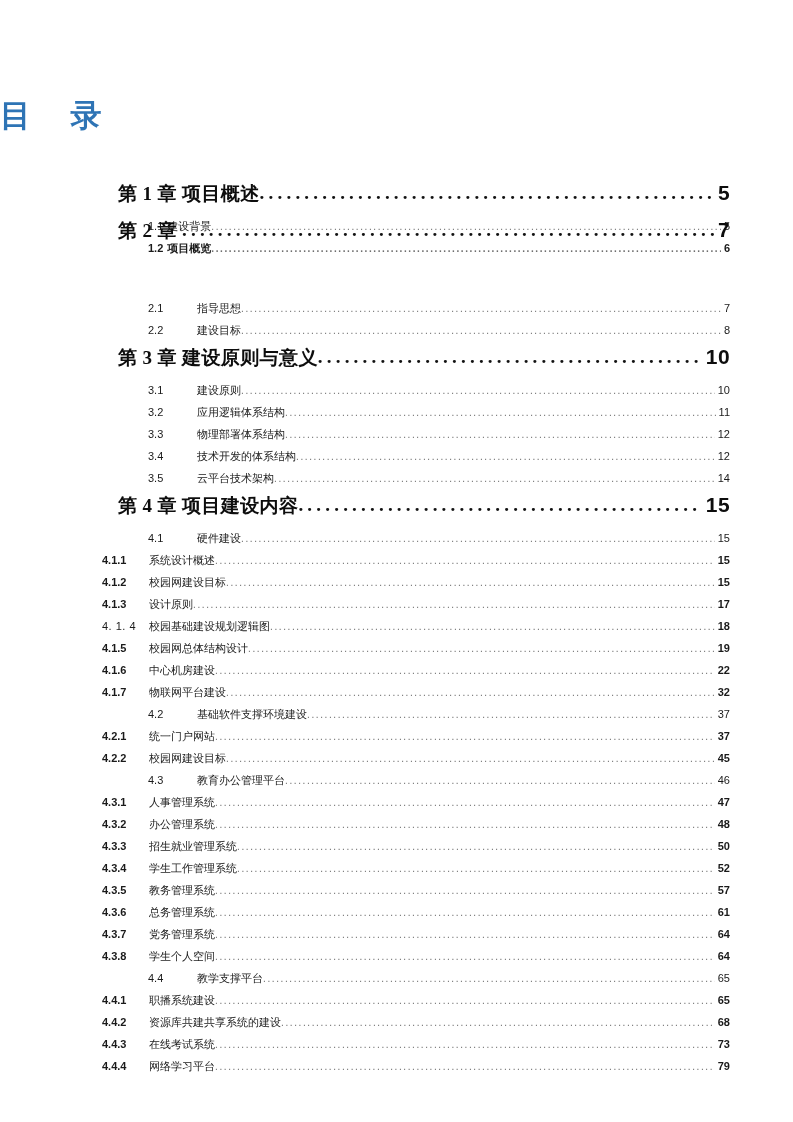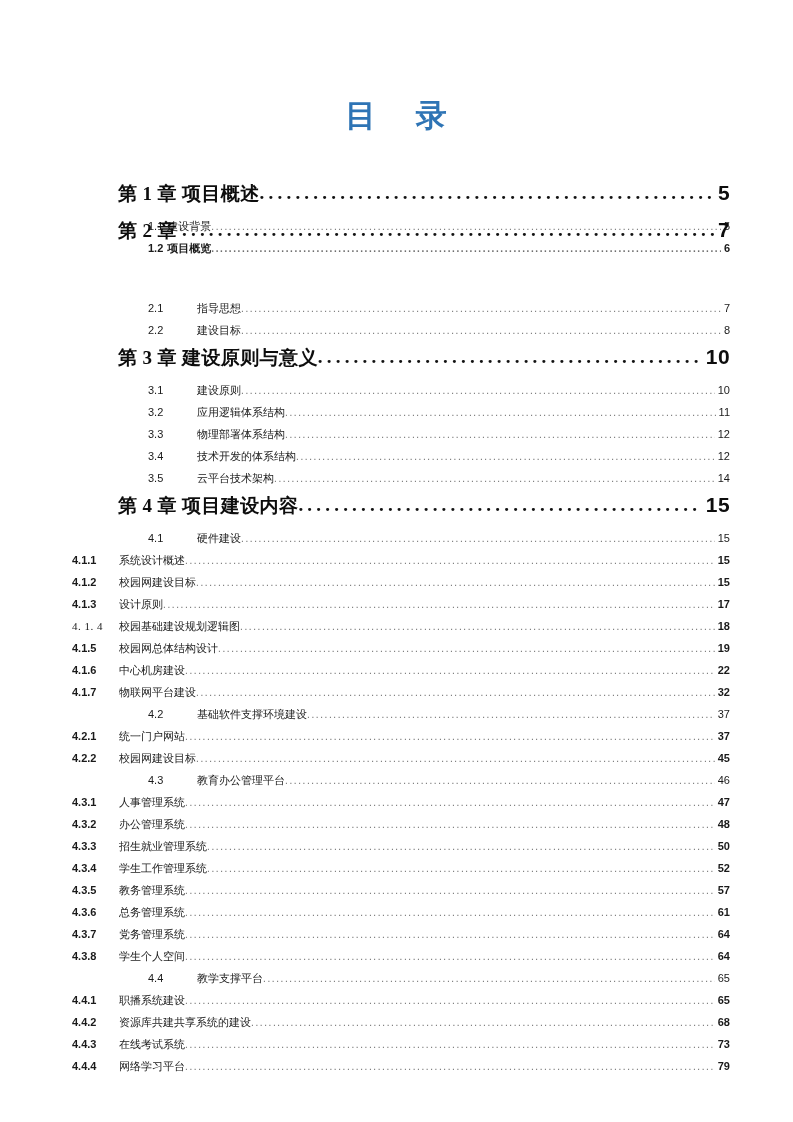--- a/index.html
+++ b/index.html
@@ -23,21 +23,21 @@
     overflow: hidden;
     background: #fff;
   }
 
   
   .toc-title {
     position: absolute;
     left: 0;
     top: 96px;
     width: 793px;
-    text-align: center;
+    text-align: left;
     font-family: "Liberation Sans", "DejaVu Sans", sans-serif;
     font-size: 31px;
     font-weight: bold;
     letter-spacing: 1px;
     color: #2E74B5;
     line-height: 40px;
     white-space: pre;
   }
 
   
@@ -123,35 +123,35 @@
   .lvl2.tight .num { margin-right: 4px; }
   .lvl2.bold { font-weight: bold; }
 
   
   .lvl2.tabbed { padding-left: 148px; }
   .lvl2.tabbed .num { width: 49px; }
 
   
   .lvl3 {
     height: 22px;
-    padding-left: 72px;
+    padding-left: 102px;
     font-family: "Liberation Sans", "DejaVu Sans", sans-serif;
     font-size: 11px;
     font-weight: bold;
     color: #1a1a1a;
     justify-content: flex-end;
   }
   .lvl3 .num { width: 47px; }
   .lvl3 .label { font-weight: normal; }
   .lvl3 .leader { color: #6f6f6f; font-size: 10px; font-weight: normal; }
   .lvl3 .pageno { font-size: 11px; font-weight: bold; color: #1a1a1a; padding-left: 3px; }
 
   
   .lvl3.serifnum .num {
-    font-family: Liberation Serif, serif;
+    font-family: Liberation Sans, sans-serif;
     font-weight: normal;
     letter-spacing: 0.5px;
   }
 </style>
 </head>
 <body>
 
 <div class="page">
 
   <div class="toc-title">目    录</div>

